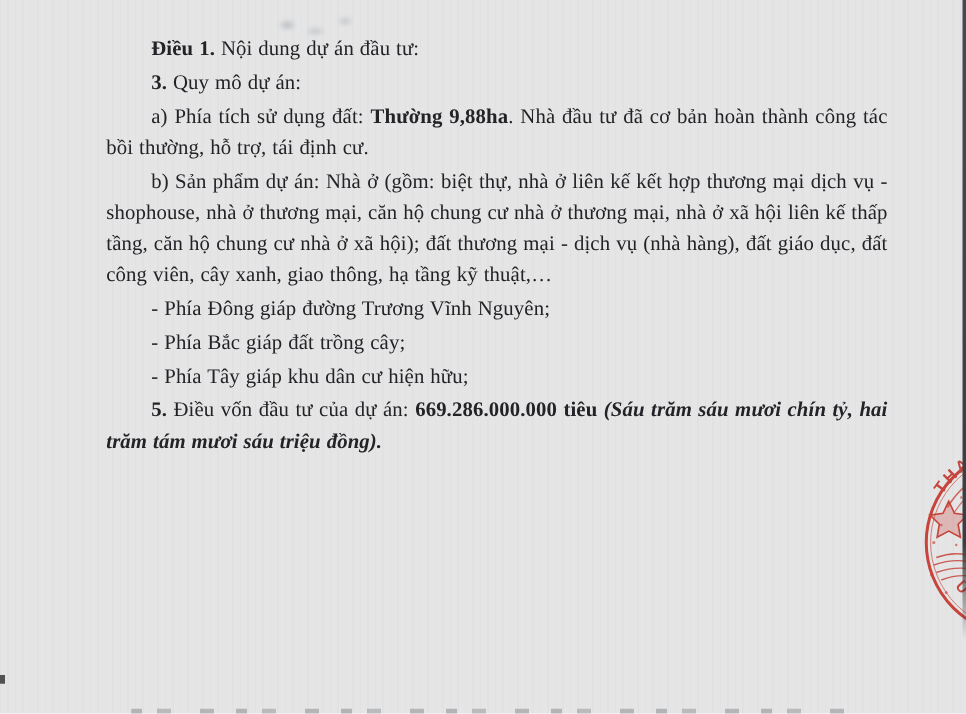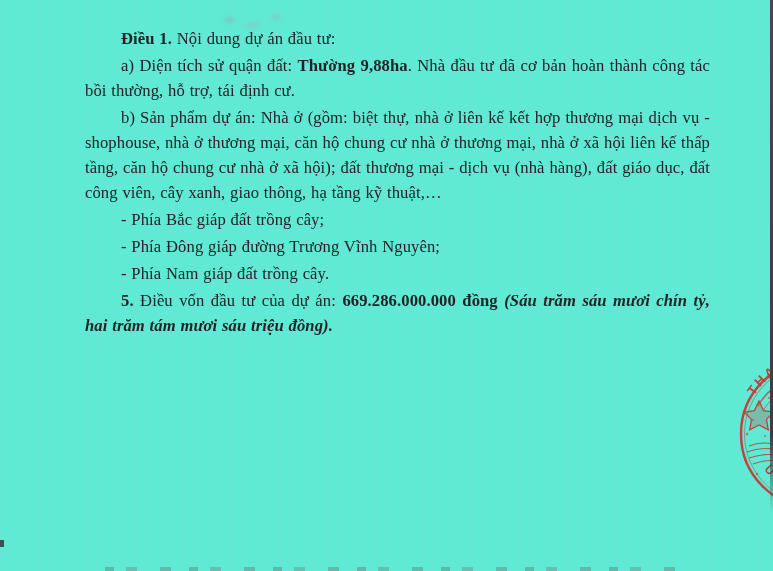--- a/index.html
+++ b/index.html
@@ -1,19 +1,19 @@
 <!DOCTYPE html>
 <html style="--stamp-color: #c4372e;"><head>
 <meta charset="utf-8">
 <style>
   html,body{margin:0;padding:0;background:#fff;}
   .page{
     position:relative;
     width:773px;height:571px;
-    background:#5eead4;
+    background:#e5e5e5;
     overflow:hidden;
     font-family:"Liberation Serif","DejaVu Serif",serif;
     color:#232327;
   }
   
   .page::before{
     content:"";position:absolute;inset:0;pointer-events:none;
     background:repeating-linear-gradient(90deg,rgba(188,194,204,.10) 0 1px,rgba(255,255,255,0) 1px 6px);
   }
   .doc{position:absolute;left:85px;width:625px;top:26px;}
@@ -62,26 +62,27 @@
   }
   .stamp text{font-family:"Liberation Sans",sans-serif;}
 </style>
 </head>
 <body>
 
 <div class="page">
 
   <div class="doc">
       <p class="para"><span class="b">Điều 1.</span><span> Nội dung dự án đầu tư:</span></p>
-      <p class="para"><span>a) Diện tích sử quận đất: </span><span class="b">Thường 9,88ha</span><span>. Nhà đầu tư đã cơ bản hoàn thành công tác bồi thường, hỗ trợ, tái định cư.</span></p>
+      <p class="para"><span class="b">3.</span><span> Quy mô dự án:</span></p>
+      <p class="para"><span>a) Phía tích sử dụng đất: </span><span class="b">Thường 9,88ha</span><span>. Nhà đầu tư đã cơ bản hoàn thành công tác bồi thường, hỗ trợ, tái định cư.</span></p>
       <p class="para"><span>b) Sản phẩm dự án: Nhà ở (gồm: biệt thự, nhà ở liên kế kết hợp thương mại dịch vụ - shophouse, nhà ở thương mại, căn hộ chung cư nhà ở thương mại, nhà ở xã hội liên kế thấp tầng, căn hộ chung cư nhà ở xã hội); đất thương mại - dịch vụ (nhà hàng), đất giáo dục, đất công viên, cây xanh, giao thông, hạ tầng kỹ thuật,…</span></p>
+      <p class="para"><span>- Phía Đông giáp đường Trương Vĩnh Nguyên;</span></p>
       <p class="para"><span>- Phía Bắc giáp đất trồng cây;</span></p>
-      <p class="para"><span>- Phía Đông giáp đường Trương Vĩnh Nguyên;</span></p>
-      <p class="para"><span>- Phía Nam giáp đất trồng cây.</span></p>
-      <p class="para"><span class="b">5.</span><span> Điều vốn đầu tư của dự án: </span><span class="b">669.286.000.000 đồng</span><span class="b i"> (Sáu trăm sáu mươi chín tỷ, hai trăm tám mươi sáu triệu đồng).</span></p>
+      <p class="para"><span>- Phía Tây giáp khu dân cư hiện hữu;</span></p>
+      <p class="para"><span class="b">5.</span><span> Điều vốn đầu tư của dự án: </span><span class="b">669.286.000.000 tiêu</span><span class="b i"> (Sáu trăm sáu mươi chín tỷ, hai trăm tám mươi sáu triệu đồng).</span></p>
     </div>
 
   <svg class="stamp" width="160" height="160" viewBox="0 0 160 160" aria-hidden="true">
     <g fill="none" stroke="currentColor">
       <circle cx="80" cy="80" r="74" stroke-width="2.4"></circle>
       <circle cx="80" cy="80" r="70.5" stroke-width="0.8" opacity="0.65"></circle>
 
       <path d="M 23 52 A 62 62 0 0 1 44 30" stroke-width="1.4" opacity="0.8"></path>
       <path d="M 28 57 A 57 57 0 0 1 47 37" stroke-width="1" opacity="0.7"></path>
 

